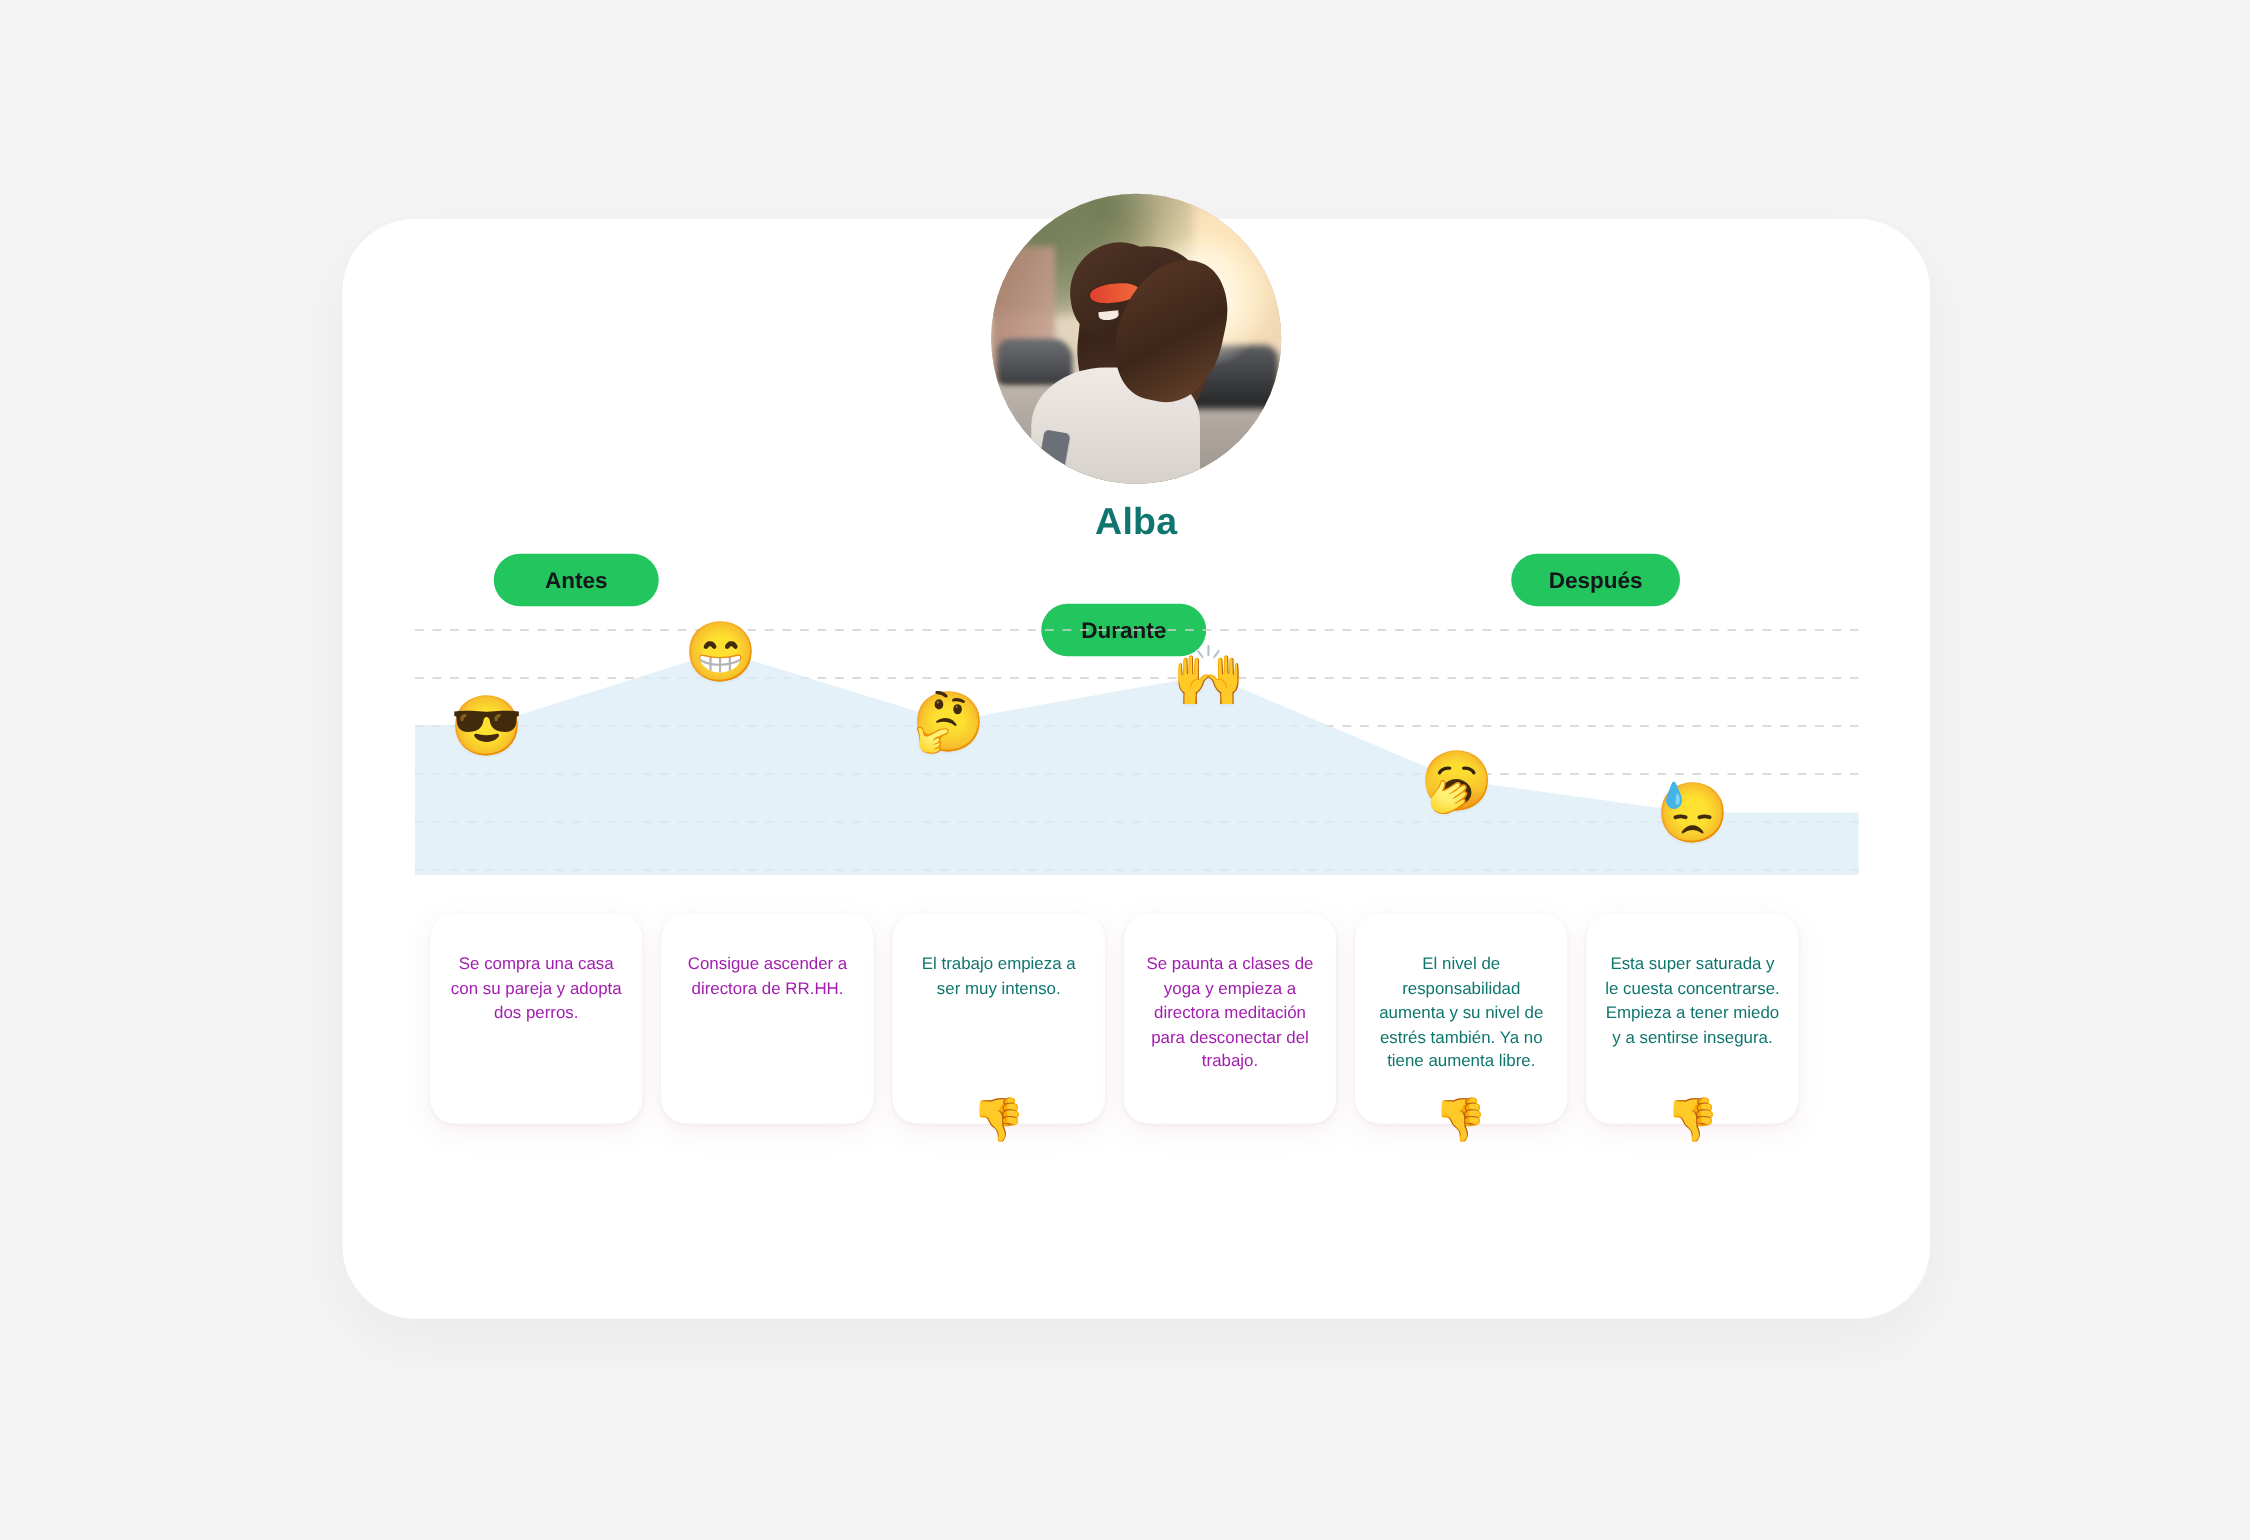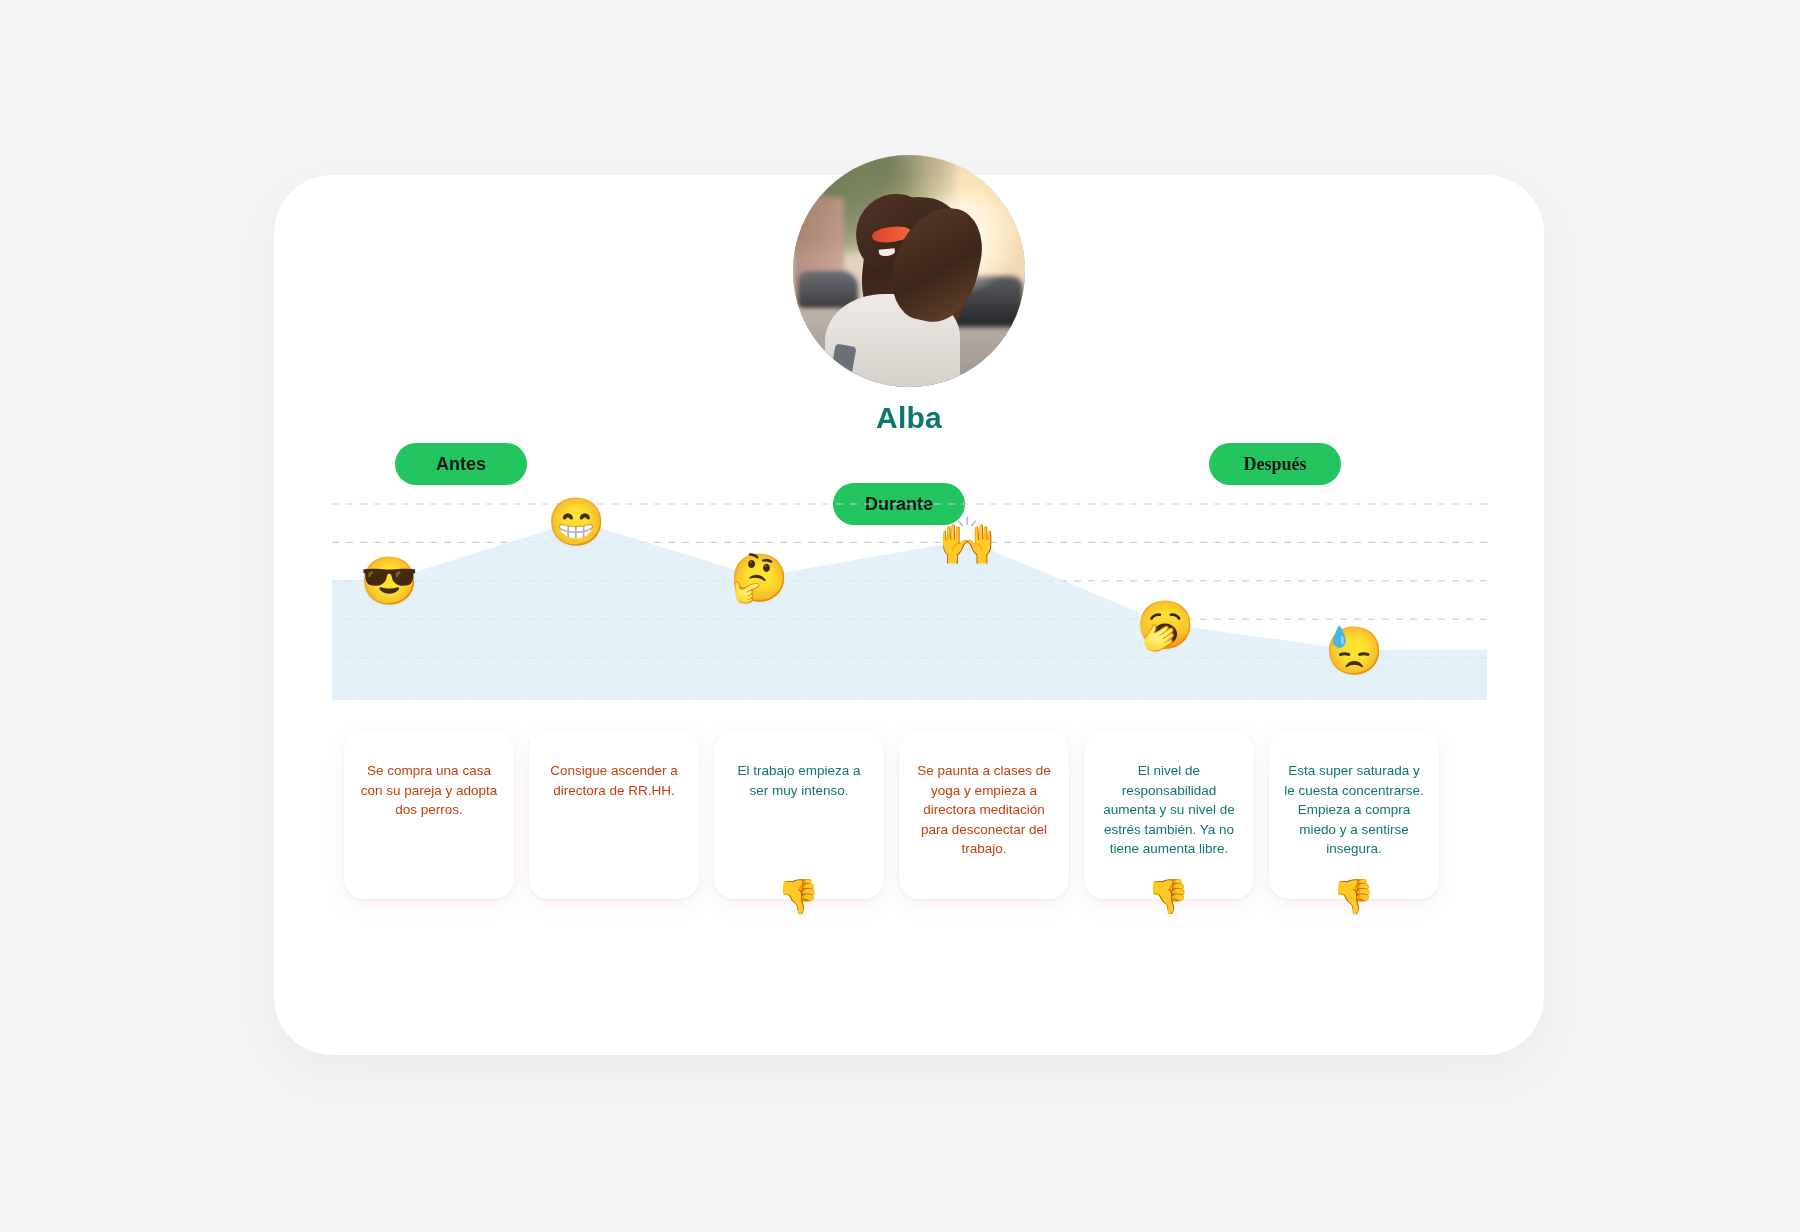--- a/index.html
+++ b/index.html
@@ -195,21 +195,21 @@
     font-size: 18px;
     font-weight: bold;
     display: flex;
     align-items: center;
     justify-content: center;
     white-space: nowrap;
     cursor: pointer;
   }
   .phase-pill[data-idx="0"] { left: 121px;  min-width: 132px; }
   .phase-pill[data-idx="1"] { left: 559px;  min-width: 132px; margin-top: 40px; }
-  .phase-pill[data-idx="2"] { left: 935px;  min-width: 132px; font-family: Liberation Serif, serif; }
+  .phase-pill[data-idx="2"] { left: 935px;  min-width: 132px; }
 
   
   #mood-chart {
     position: absolute;
     left: 58px;
     top: 325px;
     width: 1155px;
     height: 200px;
   }
   #mood-chart svg { display: block; width: 100%; height: 100%; }
@@ -238,21 +238,21 @@
     width: 170px;
     height: 168px;
     background: #ffffff;
     border-radius: 20px;
     box-shadow: 0 6px 20px rgba(216,180,200,0.20),
                 0 1px 3px rgba(200,170,190,0.18);
     padding: 30px 14px 10px;
     text-align: center;
     font-size: 13.5px;
     line-height: 1.45;
-    color: #c2410c;
+    color: #a21caf;
     cursor: pointer;
   }
   .event-card.negative { color: #0f766e; }
   .event-card .thumb-down {
     position: absolute;
     left: 50%;
     bottom: -14px;
     transform: translateX(-50%);
     font-size: 34px;
     line-height: 1;
@@ -334,18 +334,18 @@
     </div>
     <div class="event-card" data-idx="3">
       <span>Se paunta a clases de yoga y empieza a directora meditación para desconectar del trabajo.</span>
       <span class="thumb-down"></span>
     </div>
     <div class="event-card negative" data-idx="4">
       <span>El nivel de responsabilidad aumenta y su nivel de estrés también. Ya no tiene aumenta libre.</span>
       <span class="thumb-down">👎</span>
     </div>
     <div class="event-card negative" data-idx="5">
-      <span>Esta super saturada y le cuesta concentrarse. Empieza a compra miedo y a sentirse insegura.</span>
+      <span>Esta super saturada y le cuesta concentrarse. Empieza a tener miedo y a sentirse insegura.</span>
       <span class="thumb-down">👎</span>
     </div>
   </div>
 
 </div>
 
 </body></html>

